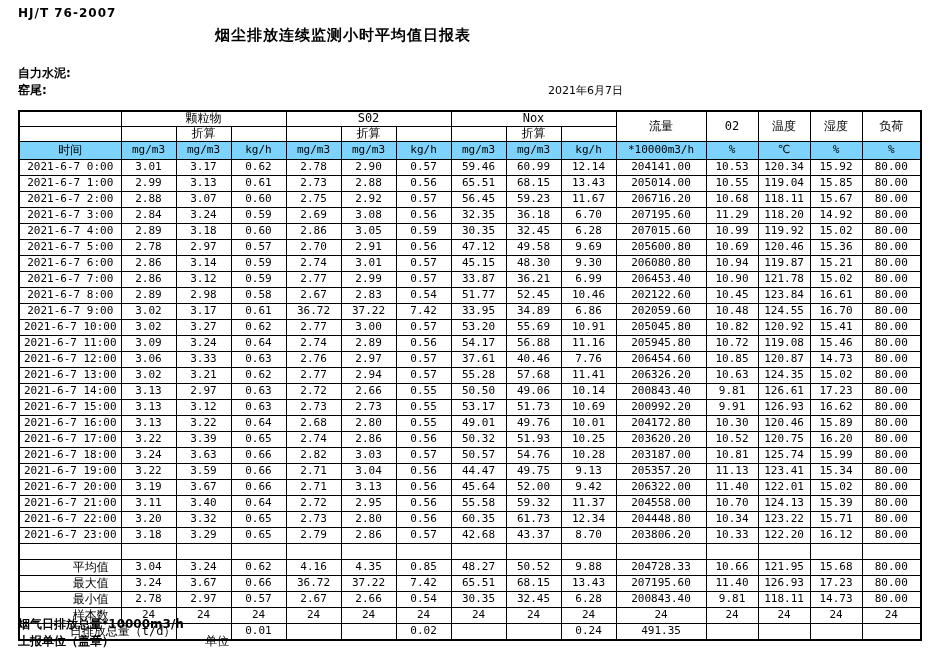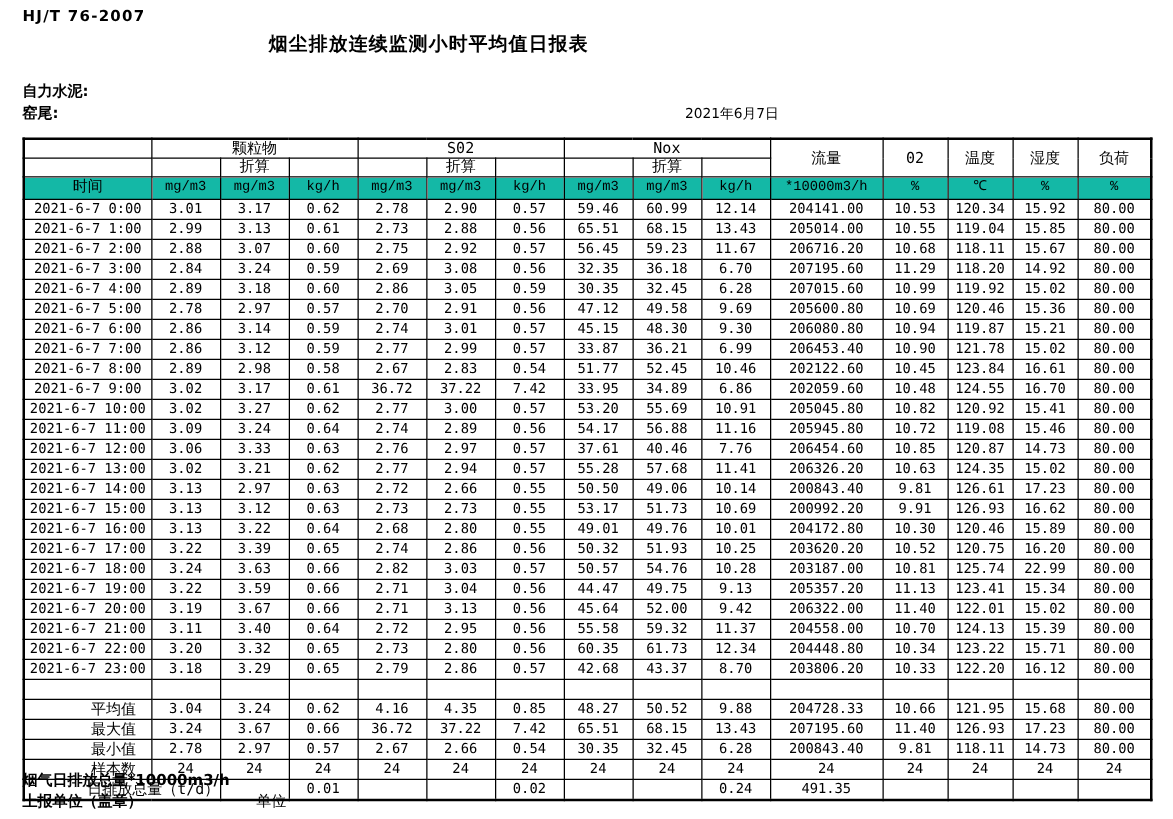--- a/index.html
+++ b/index.html
@@ -23,21 +23,21 @@
     border-collapse:collapse;table-layout:fixed;
     font-family:"DejaVu Sans Mono","DejaVu Sans",monospace;
     font-size:11px;
     border:2px solid #000;
   }
   .report-table td{
     border:1px solid #000;text-align:center;vertical-align:middle;
     overflow:hidden;white-space:nowrap;padding:0;line-height:1.1;
   }
   .report-table tr.hdr1 td, .report-table tr.hdr2 td{height:14px;font-size:12px;}
-  .report-table tr.hdr3 td{height:17px;font-size:11px;background:#14b8a6;font-family:Liberation Mono, monospace;}
+  .report-table tr.hdr3 td{height:17px;font-size:11px;background:#7dd3fc;}
   .report-table tr.hdr3 td.time-hd{font-size:12px;}
   .report-table tr.datarow td{height:15px;}
   .report-table tr.spacer td{height:15px;}
   .report-table td.lbl{font-size:12px;padding-left:41px;}
   .report-table td.total-lbl{text-align:right;padding-left:2px;font-size:12px;}
 </style>
 </head>
 <body>
 
 <div class="abs doc-code">HJ/T  76-2007</div>
@@ -420,21 +420,21 @@
         <td>0.66</td>
         <td>2.82</td>
         <td>3.03</td>
         <td>0.57</td>
         <td>50.57</td>
         <td>54.76</td>
         <td>10.28</td>
         <td>203187.00</td>
         <td>10.81</td>
         <td>125.74</td>
-        <td>22.99</td>
+        <td>15.99</td>
         <td>80.00</td>
       </tr>
       <tr class="datarow">
         <td>2021-6-7 19:00</td>
         <td>3.22</td>
         <td>3.59</td>
         <td>0.66</td>
         <td>2.71</td>
         <td>3.04</td>
         <td>0.56</td>

